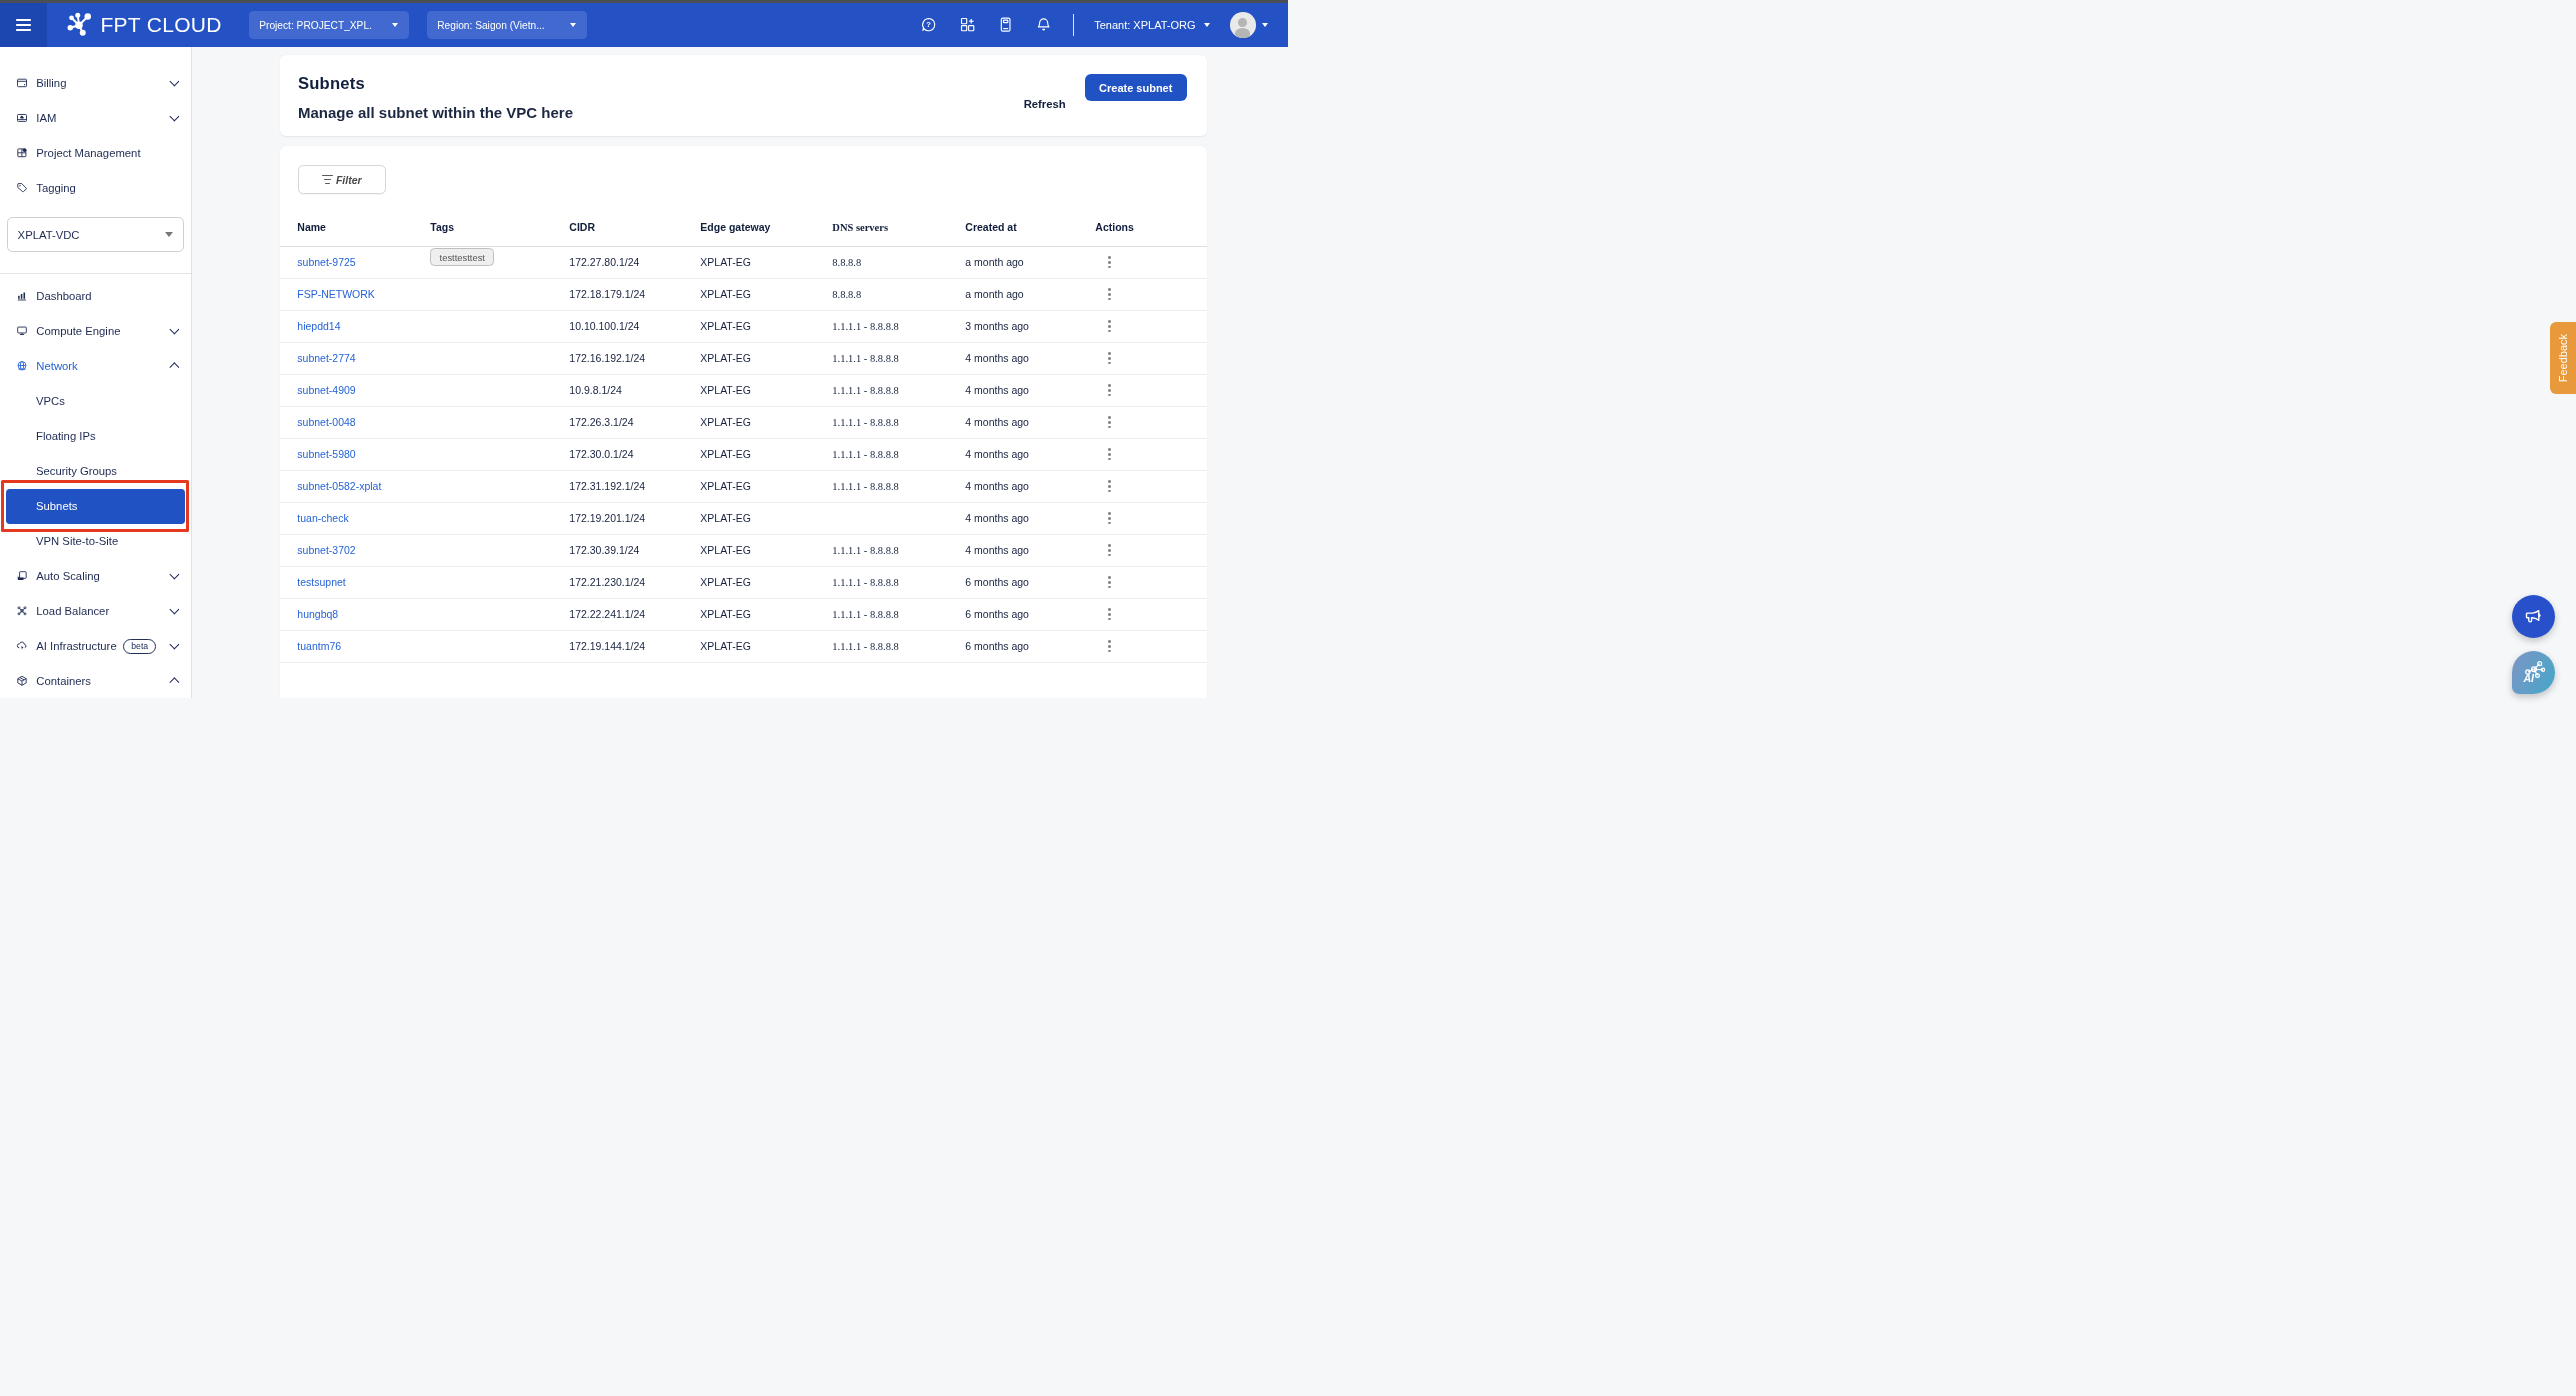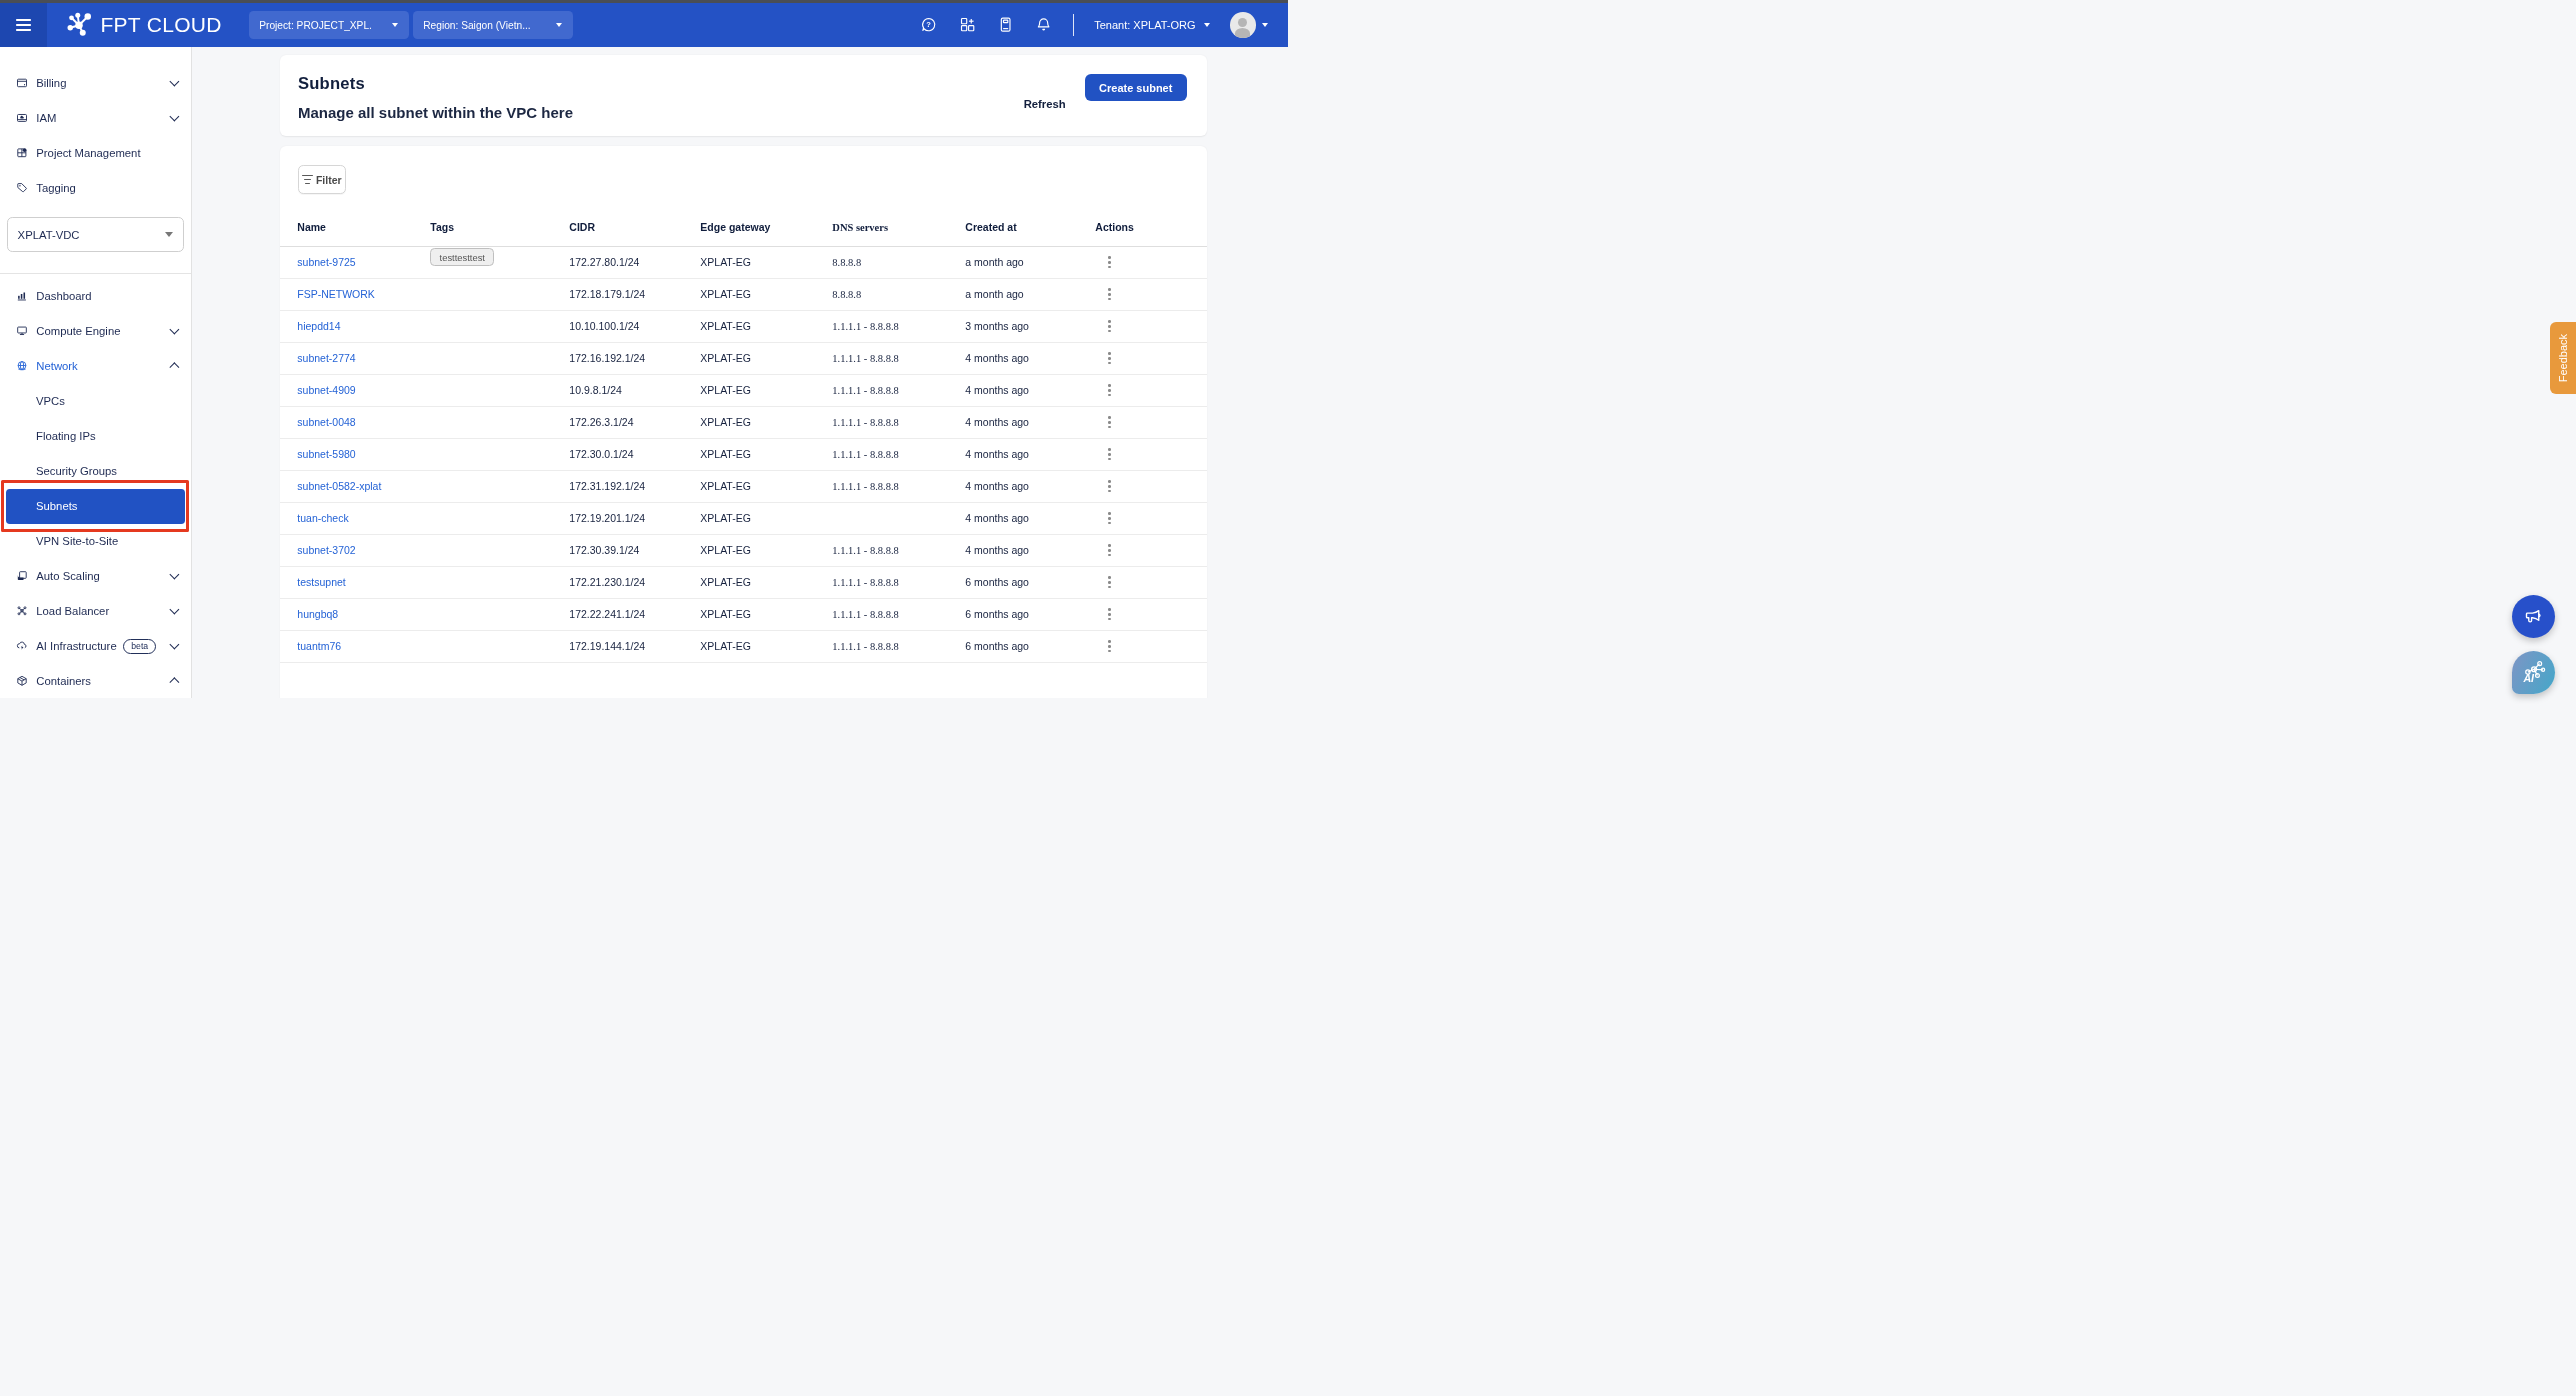--- a/index.html
+++ b/index.html
@@ -9,21 +9,21 @@
   .topstrip { height:3px; background:#4a4e55; }
   .navbar { height:44px; background:#2452c5; display:flex; align-items:center; color:#fff; position:relative; }
   .burger { width:47px; height:44px; background:#1d47b0; display:flex; flex-direction:column; justify-content:center; align-items:center; gap:3px; cursor:pointer; flex:none; }
   .burger i { display:block; width:15px; height:2px; background:#fff; border-radius:0.8px; }
   .brand { display:flex; align-items:center; gap:6.8px; margin-left:16.6px; cursor:pointer; }
   .brand-text { font-size:21px; font-weight:400; letter-spacing:0.3px; white-space:nowrap; }
   .pill { height:28px; background:#4169cf; border-radius:4.5px; display:flex; align-items:center; padding:0 10.5px; font-size:10.2px; color:#fff; cursor:pointer; white-space:nowrap; }
   .pill .txt { max-width:113px; overflow:hidden; }
   .caret-w { width:0; height:0; border-left:3.8px solid transparent; border-right:3.8px solid transparent; border-top:4.5px solid #fff; margin-left:16.6px; flex:none; }
   .pill-project { margin-left:27px; width:160px; justify-content:space-between; }
-  .pill-region  { margin-left:4px; width:160px; justify-content:space-between; }
+  .pill-region  { margin-left:18px; width:160px; justify-content:space-between; }
   .nav-right { margin-left:auto; display:flex; align-items:center; gap:20.3px; padding-right:20.3px; }
   .nav-icon { width:18px; height:18px; display:flex; align-items:center; justify-content:center; cursor:pointer; }
   .nav-divider { width:0.8px; height:22.6px; background:rgba(255,255,255,.85); }
   .tenant { display:flex; align-items:center; font-size:11px; cursor:pointer; white-space:nowrap; }
   .tenant .caret-w { margin-left:8.3px; }
   .avatar-wrap { display:flex; align-items:center; cursor:pointer; }
   .avatar { width:25.6px; height:25.6px; border-radius:50%; background:#e9e9e9; position:relative; overflow:hidden; }
   .avatar .head { position:absolute; left:8.3px; top:5.3px; width:9px; height:9px; border-radius:50%; background:#b5b5b5; }
   .avatar .body { position:absolute; left:5.3px; top:16px; width:15px; height:10.5px; border-radius:50% 50% 0 0; background:#b5b5b5; }
   .avatar-wrap .caret-w { margin-left:6px; }
@@ -53,21 +53,21 @@
   .main { flex:1; position:relative; overflow:hidden; background:#f6f7f9; }
   .card { width:927px; margin-left:88px; background:#fff; border-radius:6px; box-shadow:0 0.8px 1.5px rgba(0,0,0,.07); }
   .header-card { margin-top:7.5px; height:81px; padding:19.6px 20.3px 0 18px; display:flex; justify-content:space-between; }
   .page-title { font-size:16.6px; font-weight:700; color:#121f3d; letter-spacing:0.2px; }
   .page-sub { font-size:15px; color:#1c2742; margin-top:9.8px;font-weight:bold; }
   .header-actions { display:flex; gap:19px; }
   .refresh { font-size:11.3px; font-weight:700; color:#121f3d; line-height:27px; cursor:pointer; background:none; border:none; font-family:inherit; }
   .btn-primary { height:27px; background:#2152c3; color:#fff; border:none; border-radius:6px; padding:0 14.3px; font-size:11px; font-weight:600; font-family:inherit; cursor:pointer; }
 
   .table-card { margin-top:10.5px; height:559px; padding-top:19px; overflow:hidden; }
-  .filter-btn { margin-left:18px; height:29px; width:48px; border:0.8px solid #d6d6d6; border-radius:5.3px; background:#fff; display:flex; align-items:center; justify-content:center; gap:3px; font-size:10.5px; font-weight:600; color:#4a4a4a; cursor:pointer; font-family:inherit; box-shadow:0 0.8px 0.8px rgba(0,0,0,.04); }
+  .filter-btn { margin-left:18px; height:29px; width:88px; border:0.8px solid #d6d6d6; border-radius:5.3px; background:#fff; display:flex; align-items:center; justify-content:center; gap:3px; font-size:10.5px; font-weight:600; color:#4a4a4a; cursor:pointer; font-family:inherit; box-shadow:0 0.8px 0.8px rgba(0,0,0,.04);font-style:italic; }
   .f-icon { display:flex; flex-direction:column; align-items:center; gap:2.3px; }
   .f-icon i { display:block; height:1.5px; background:#5a5a5a; border-radius:0.8px; }
   .f-icon i:nth-child(1){ width:10.5px; } .f-icon i:nth-child(2){ width:7.5px; } .f-icon i:nth-child(3){ width:4.5px; }
 
   .tbl-head { display:flex; align-items:center; margin-top:27px; padding:0 18px 12.8px 17.3px; border-bottom:0.8px solid #dedede; font-size:10.5px; font-weight:700; color:#101d3c; }
   .tbl-row { display:flex; align-items:center; height:32px; padding:0 18px 0 17.3px; border-bottom:0.8px solid #ececec; font-size:10.5px; color:#16213e; }
   .col-name{ width:133px; } .col-tags{ width:139px; } .col-cidr{ width:131px; }
   .col-edge{ width:132px; } .col-dns{ width:133px;font-family:Liberation Serif, serif; } .col-created{ width:130px; } .col-actions{ flex:1; }
   .link { color:#2563d6; cursor:pointer; }
   .chip { display:inline-block; background:#efefef; border:1.1px solid #bfbfbf; border-radius:4.5px; padding:2.3px 8.3px; font-size:9.4px; color:#555; position:relative; top:-5.3px; }

